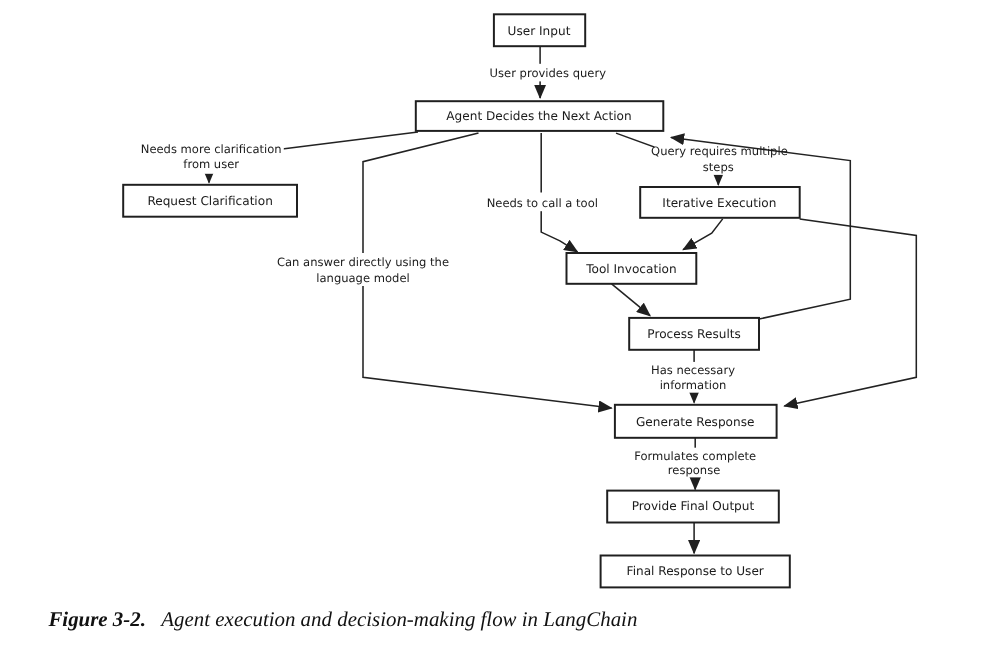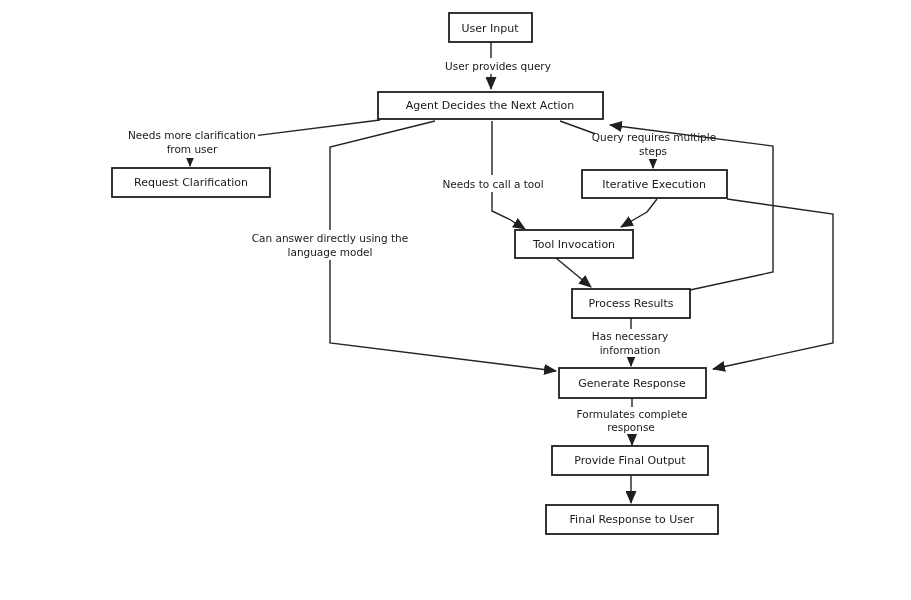--- a/index.html
+++ b/index.html
@@ -109,13 +109,16 @@
     <g>
       <rect class="node-rect" x="552" y="446" width="156" height="29"></rect>
       <text class="node-label" x="630" y="464">Provide Final Output</text>
     </g>
     <g>
       <rect class="node-rect" x="546" y="505" width="172" height="29"></rect>
       <text class="node-label" x="632" y="523">Final Response to User</text>
     </g>
   </svg>
 
+  <div class="caption">
+    <span class="cap-label">Figure 3-2.</span><span class="cap-text">Agent execution and decision-making flow in LangChain</span>
+  </div>
 </div>
 
 </body></html>

